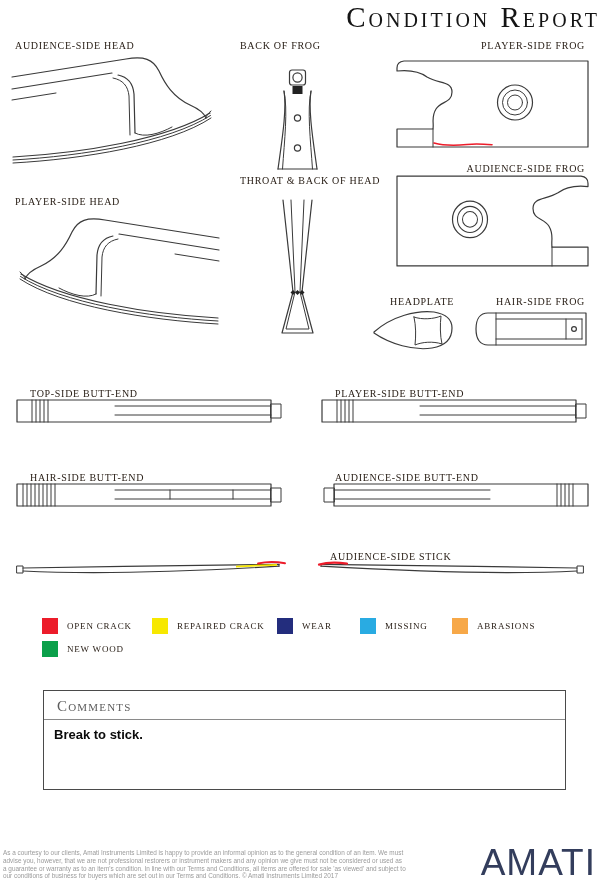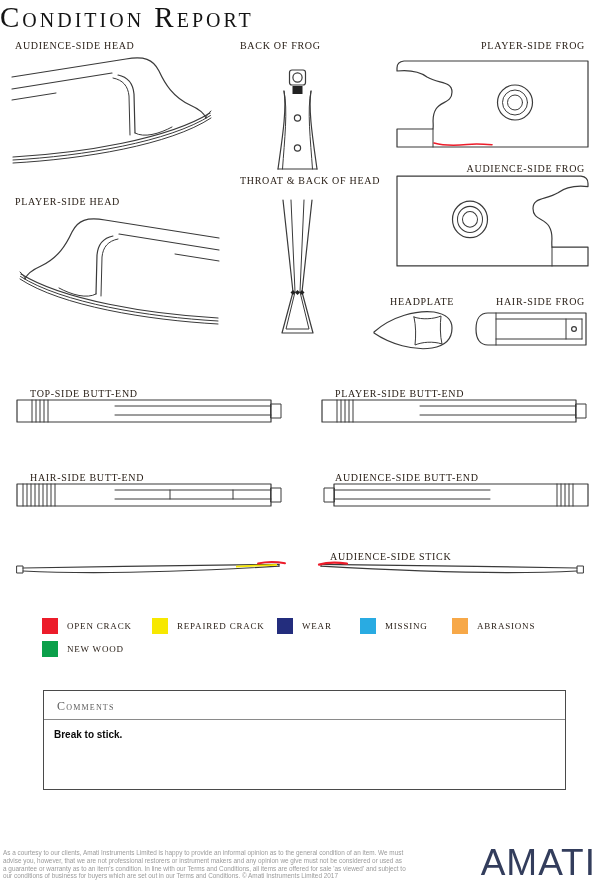--- a/index.html
+++ b/index.html
@@ -1,33 +1,33 @@
 <!DOCTYPE html>
 <html><head>
 <meta charset="utf-8">
 <style>
   html,body{margin:0;padding:0;background:#fff;}
   .page{position:relative;width:600px;height:880px;background:#fff;overflow:hidden;
         font-family:"Liberation Serif",serif;}
-  .title{position:absolute;left:0;top:1px;width:600px;text-align:left;
+  .title{position:absolute;left:0;top:1px;width:600px;text-align:right;
          font-size:29px;font-variant:small-caps;letter-spacing:3px;color:#141414;}
   .lbl{position:absolute;font-size:10px;line-height:9px;letter-spacing:.7px;
        color:#2b2119;white-space:nowrap;}
   .c{text-align:left;} .r{text-align:right;font-family:Liberation Serif, serif;}
   svg{position:absolute;overflow:visible;}
   .leg{position:absolute;height:17px;display:flex;align-items:center;}
   .sw{display:inline-block;width:16px;height:16px;margin-right:9px;}
   .lt{font-size:9px;letter-spacing:.8px;color:#2b2119;white-space:nowrap;text-align:right;}
   .comments{position:absolute;left:43px;top:690px;width:521px;height:98px;
             border:1px solid #4a4a4a;background:#fff;}
   .cm-head{height:28px;line-height:30px;border-bottom:1px solid #8a8a8a;
-           padding-left:13px;font-size:12px;font-variant:small-caps;
+           padding-left:13px;font-size:15px;font-variant:small-caps;
            letter-spacing:1.2px;color:#5c5c5c;}
   .cm-body{padding:5px 10px;font-family:"Liberation Sans",sans-serif;
-           font-weight:bold;font-size:10px;line-height:19px;color:#0a0a0a;}
+           font-weight:bold;font-size:13px;line-height:19px;color:#0a0a0a;}
   .foot{position:absolute;left:3px;top:849px;width:440px;
         font-family:"Liberation Sans",sans-serif;font-size:6.4px;line-height:7.8px;
         color:#9b9b9b;}
   .logo{position:absolute;right:4px;top:842px;font-family:"Liberation Sans",sans-serif;
         font-weight:300;font-size:37px;letter-spacing:1px;color:#333d5c;}
   .ink{stroke:#3a3a3a;fill:none;stroke-width:1.2;stroke-linecap:round;stroke-linejoin:round;}
   .thin{stroke-width:1;}
   .fillk{fill:#222;stroke:none;}
 </style>
 </head>

